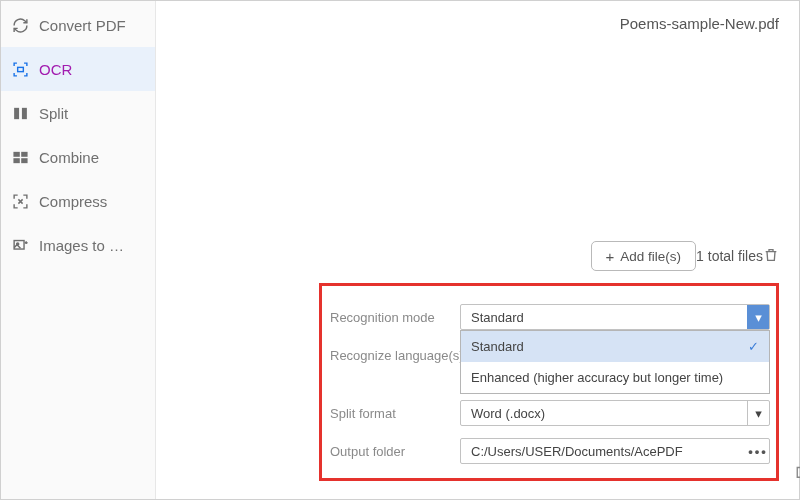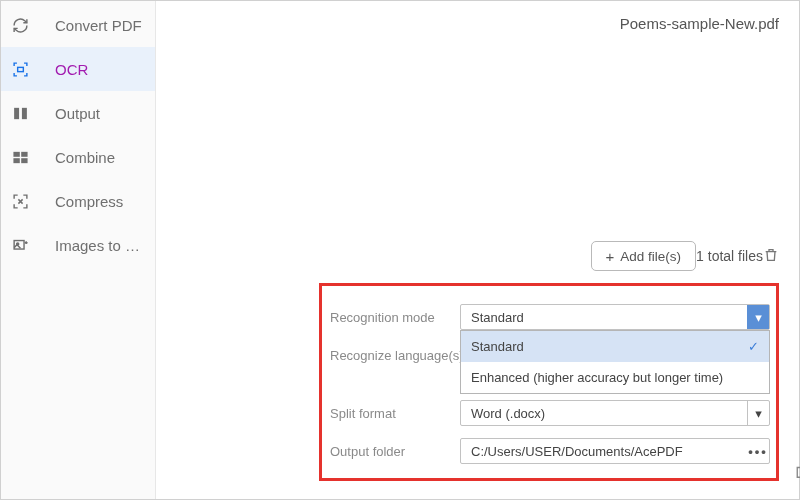--- a/index.html
+++ b/index.html
@@ -1,20 +1,20 @@
 <!DOCTYPE html>
 <html><head>
 <meta charset="utf-8">
 <style>
   * { box-sizing: border-box; margin: 0; padding: 0; font-family: -apple-system, "Segoe UI", Arial, sans-serif; }
   body { width: 800px; height: 500px; background: #fff; overflow: hidden; position: relative; }
   .frame { width: 800px; height: 500px; border: 1px solid #d0d0d0; display: flex; }
 
   .sidebar { width: 155px; background: #fafafa; border-right: 1px solid #e7e7e7; padding-top: 2px; }
-  .side-item { display: flex; align-items: center; gap: 26px; padding: 0 10px; height: 44px; font-size: 15px; color: #6f6f6f; cursor: pointer; white-space: nowrap; overflow: hidden; text-overflow: ellipsis; }
+  .side-item { display: flex; align-items: center; gap: 10px; padding: 0 10px; height: 44px; font-size: 15px; color: #6f6f6f; cursor: pointer; white-space: nowrap; overflow: hidden; text-overflow: ellipsis; }
   .side-item.active { background: #e9f1fb; color: #a21caf; }
   .side-item .icon-slot { width: 18px; height: 18px; display: inline-flex; align-items: center; justify-content: center; flex-shrink: 0; }
 
   .main { flex: 1; display: flex; flex-direction: column; position: relative; align-items: flex-end; }
   .file-area { flex: 1; padding: 14px 20px; }
   .filename { font-size: 15px; color: #555; }
 
   .add-bar { display: flex; justify-content: space-between; align-items: center; padding: 0 20px 12px 20px; }
   .add-btn { border: 1px solid #b9b9b9; border-radius: 5px; height: 30px; padding: 0 14px; display: inline-flex; align-items: center; gap: 6px; font-size: 13.5px; color: #555; background: #fff; cursor: pointer; }
   .add-btn .plus { font-size: 15px; line-height: 1; }
@@ -67,21 +67,21 @@
       </span>
       <span>OCR</span>
     </div>
     <div class="side-item">
       <span class="icon-slot">
         <svg viewBox="0 0 24 24" width="17" height="17" fill="#6f6f6f">
             <rect x="3" y="4" width="7" height="16"></rect>
             <rect x="14" y="4" width="7" height="16"></rect>
           </svg>
       </span>
-      <span>Output</span>
+      <span>Split</span>
     </div>
     <div class="side-item">
       <span class="icon-slot">
         <svg viewBox="0 0 24 24" width="17" height="17" fill="#6f6f6f">
             <rect x="2" y="4" width="9" height="7"></rect>
             <rect x="13" y="4" width="9" height="7"></rect>
             <rect x="2" y="13" width="9" height="7"></rect>
             <rect x="13" y="13" width="9" height="7"></rect>
           </svg>
       </span>

